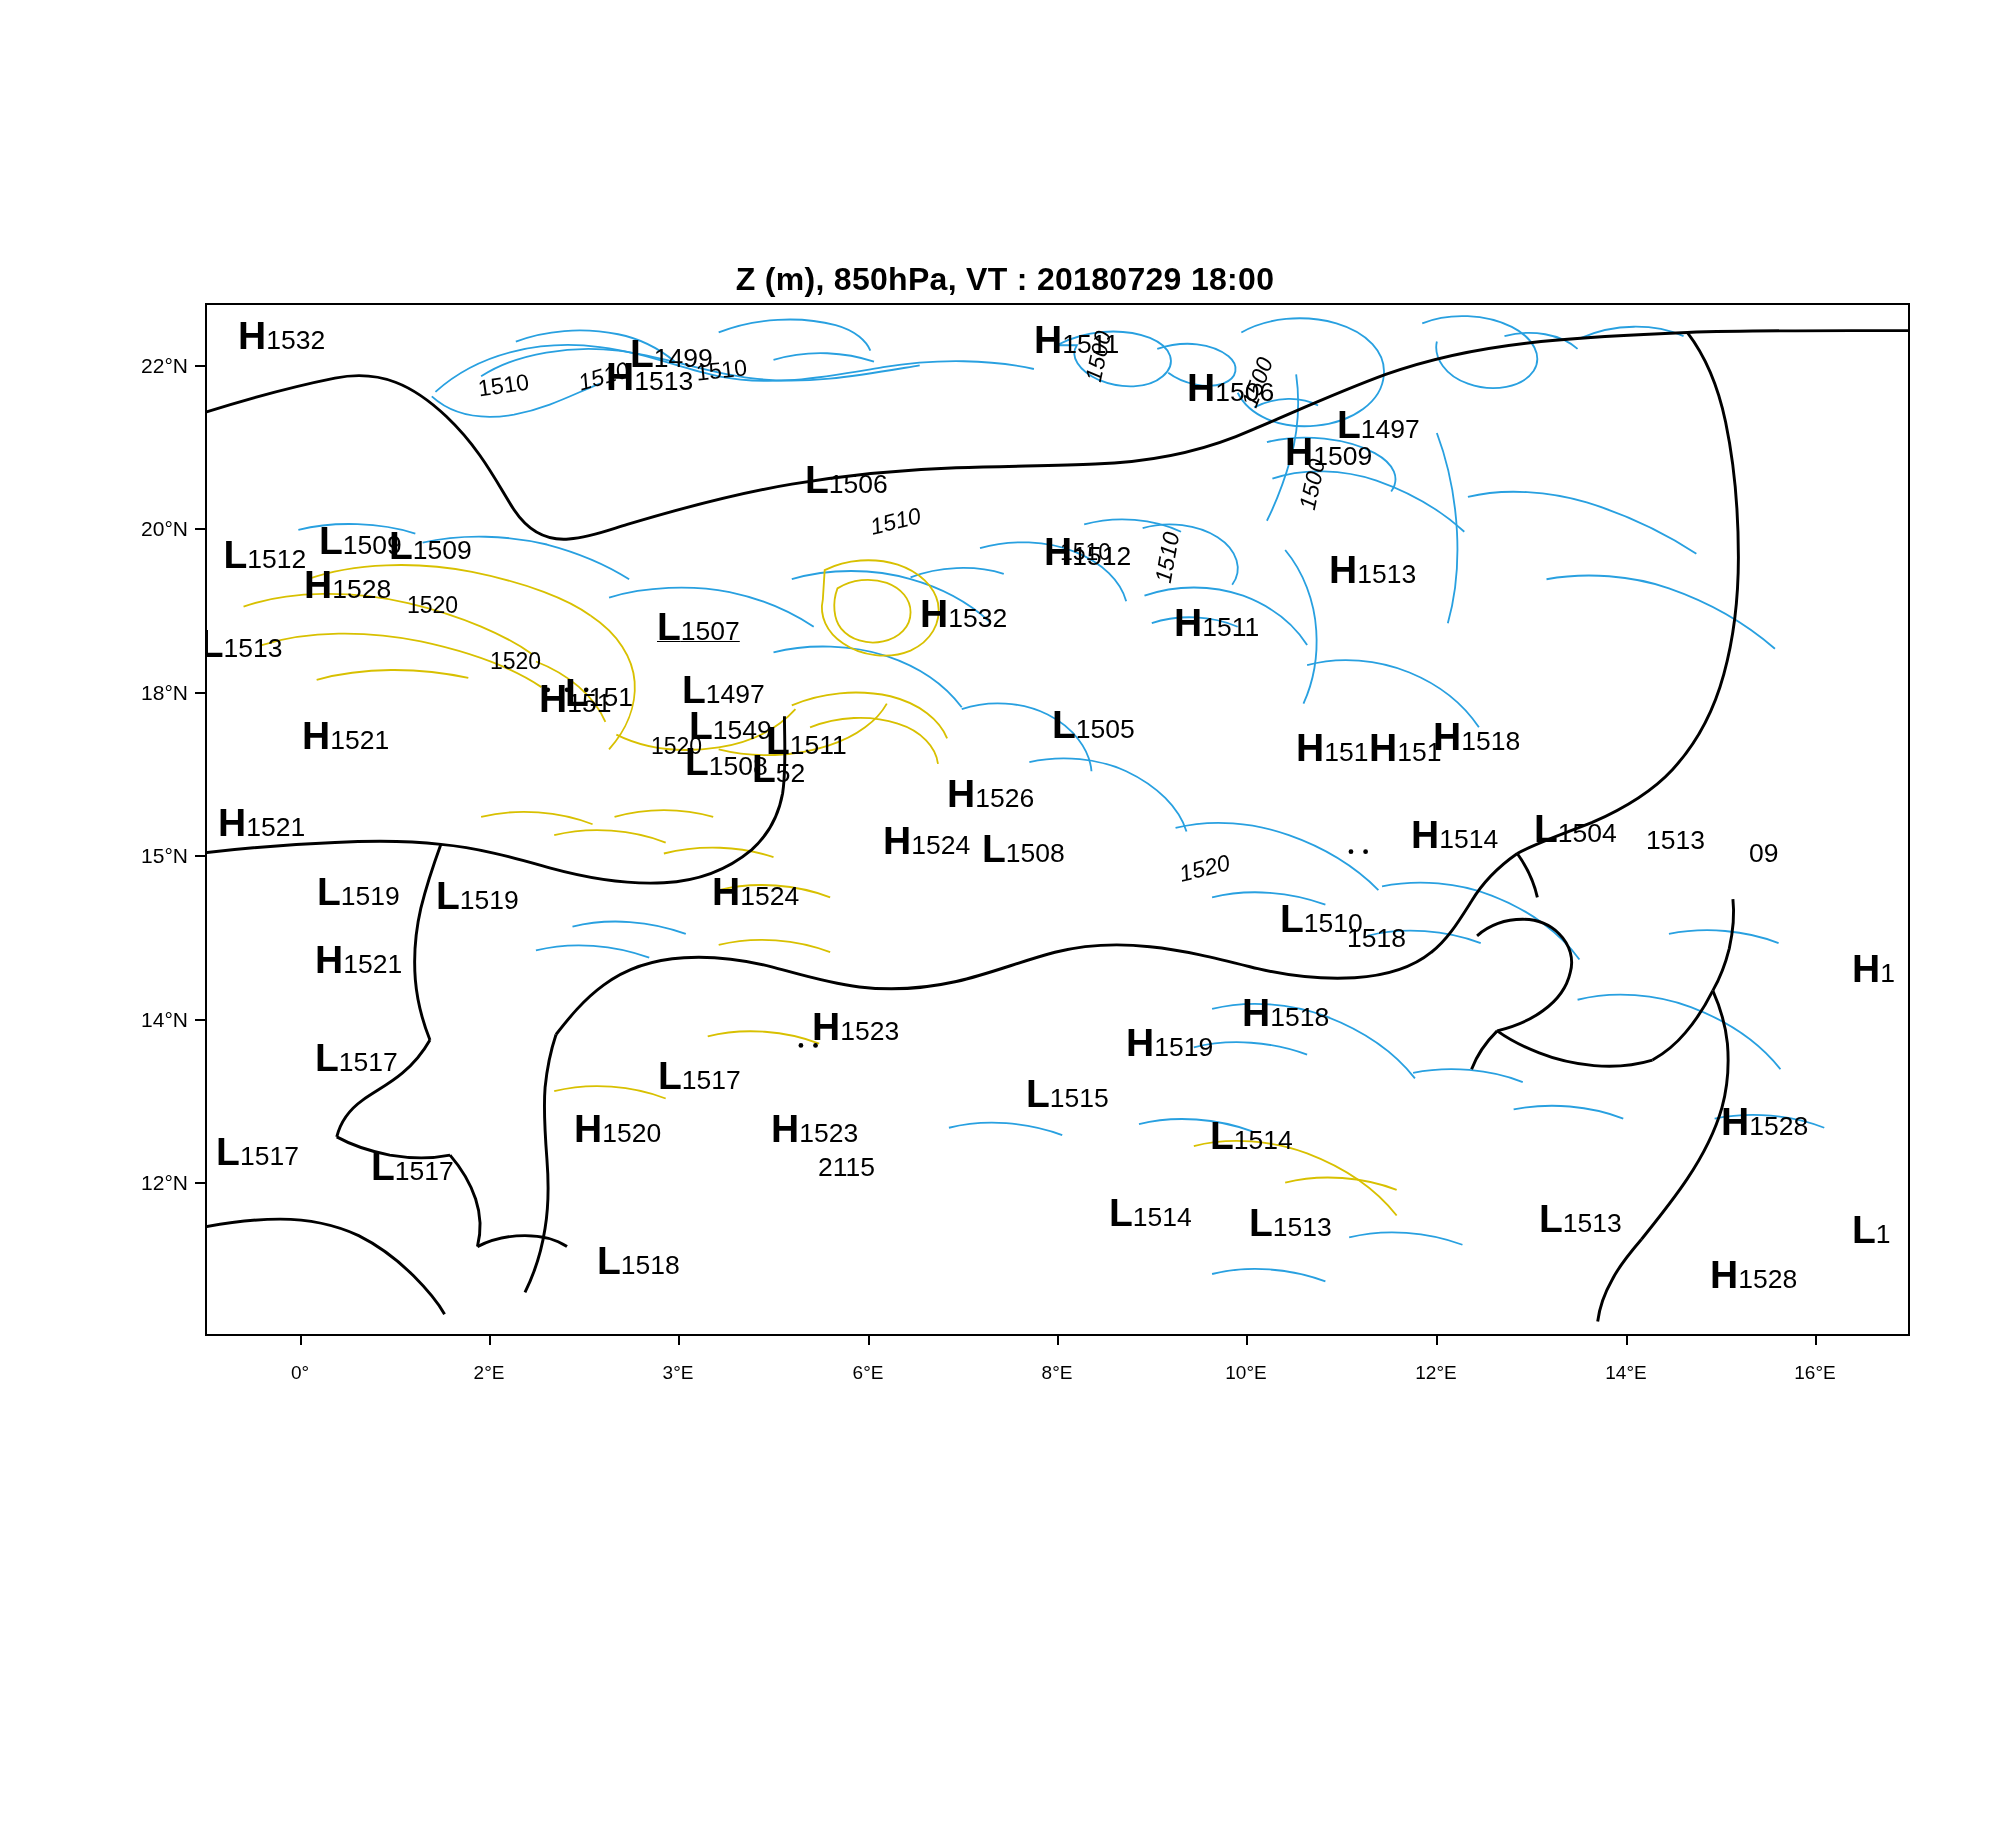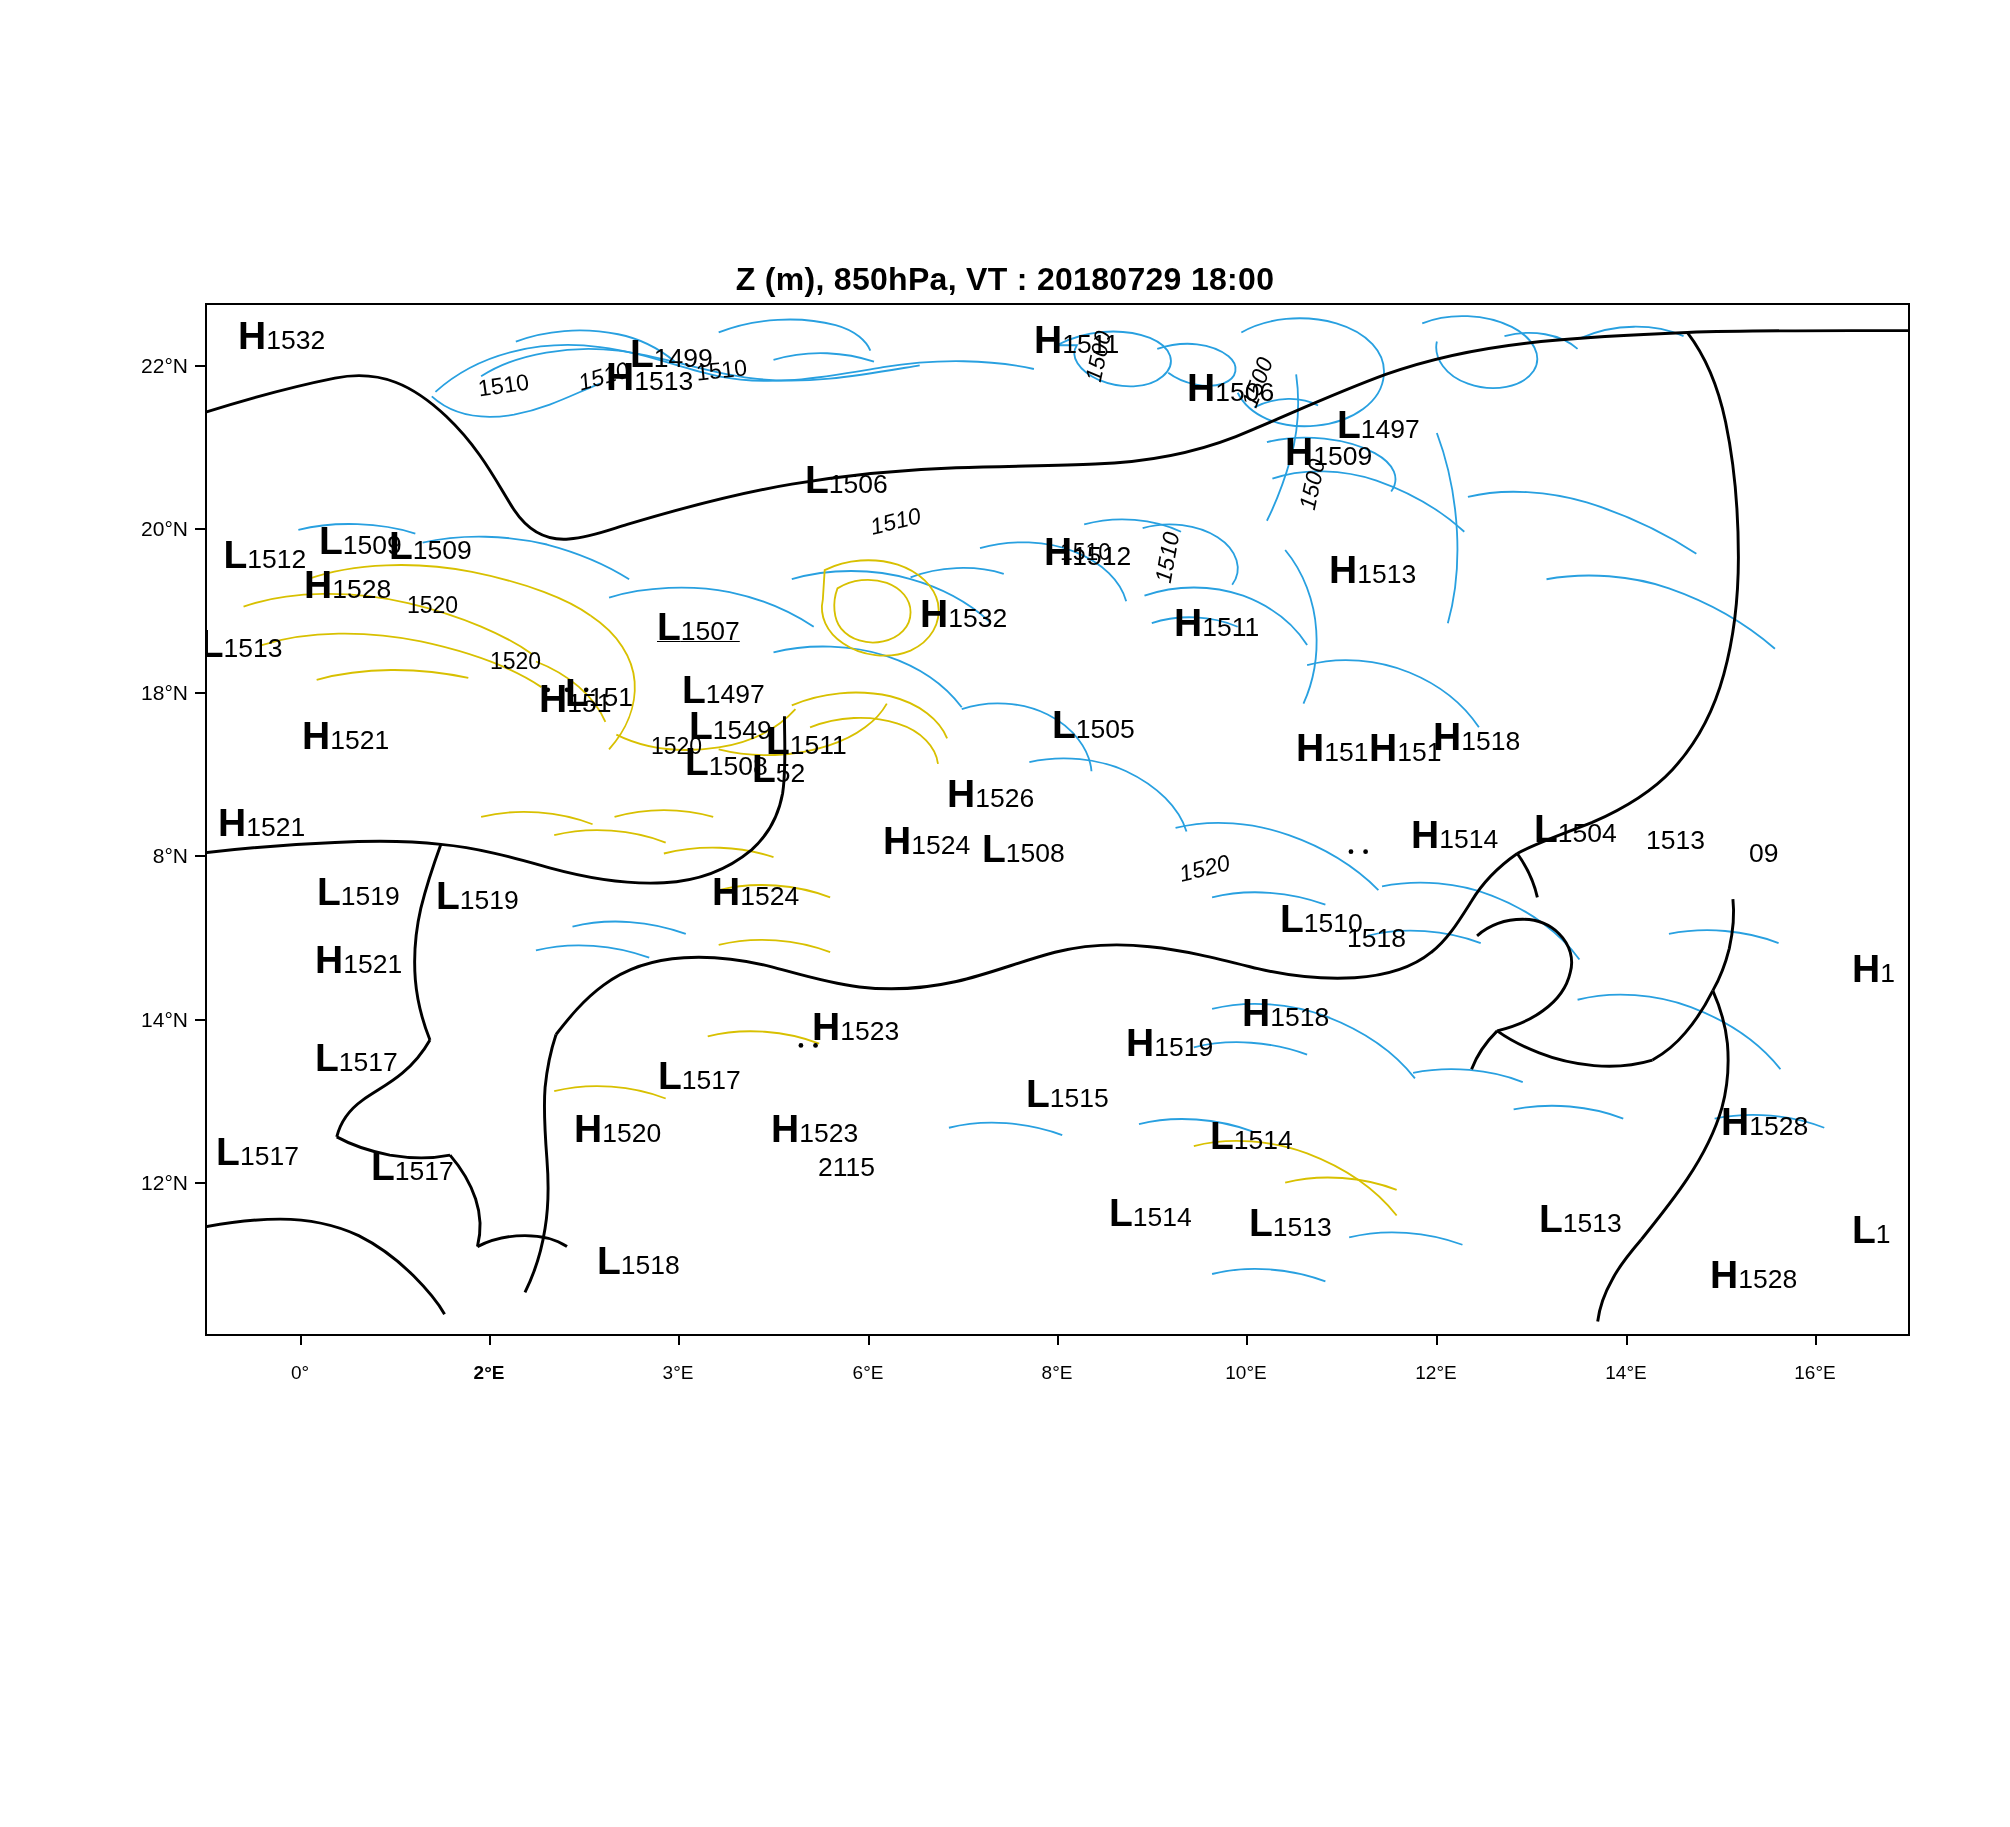--- a/index.html
+++ b/index.html
@@ -310,37 +310,37 @@
   <div class="tick-mark" style="left:489px; top:1323px; width:1.8px; height:10px;"></div>
   <div class="tick-mark" style="left:678px; top:1323px; width:1.8px; height:10px;"></div>
   <div class="tick-mark" style="left:868px; top:1323px; width:1.8px; height:10px;"></div>
   <div class="tick-mark" style="left:1057px; top:1323px; width:1.8px; height:10px;"></div>
   <div class="tick-mark" style="left:1246px; top:1323px; width:1.8px; height:10px;"></div>
   <div class="tick-mark" style="left:1436px; top:1323px; width:1.8px; height:10px;"></div>
   <div class="tick-mark" style="left:1626px; top:1323px; width:1.8px; height:10px;"></div>
   <div class="tick-mark" style="left:1815px; top:1323px; width:1.8px; height:10px;"></div>
 
   <div class="xtick-label" style="left:300px; top:1350px;">0°</div>
-  <div class="xtick-label" style="left:489px; top:1350px;font-weight:bold;">2°E</div>
+  <div class="xtick-label" style="left:489px; top:1350px;">2°E</div>
   <div class="xtick-label" style="left:678px; top:1350px;">3°E</div>
   <div class="xtick-label" style="left:868px; top:1350px;">6°E</div>
   <div class="xtick-label" style="left:1057px; top:1350px;">8°E</div>
   <div class="xtick-label" style="left:1246px; top:1350px;">10°E</div>
   <div class="xtick-label" style="left:1436px; top:1350px;">12°E</div>
   <div class="xtick-label" style="left:1626px; top:1350px;">14°E</div>
   <div class="xtick-label" style="left:1815px; top:1350px;">16°E</div>
 
   <div class="tick-mark" style="left:195px; top:1170px; width:10px; height:1.8px;"></div>
   <div class="tick-mark" style="left:195px; top:1007px; width:10px; height:1.8px;"></div>
   <div class="tick-mark" style="left:195px; top:843px; width:10px; height:1.8px;"></div>
   <div class="tick-mark" style="left:195px; top:680px; width:10px; height:1.8px;"></div>
   <div class="tick-mark" style="left:195px; top:516px; width:10px; height:1.8px;"></div>
   <div class="tick-mark" style="left:195px; top:353px; width:10px; height:1.8px;"></div>
 
   <div class="ytick-label" style="left:119px; top:1171px; width:69px;">12°N</div>
   <div class="ytick-label" style="left:119px; top:1008px; width:69px;">14°N</div>
-  <div class="ytick-label" style="left:119px; top:844px; width:69px;">8°N</div>
+  <div class="ytick-label" style="left:119px; top:844px; width:69px;">15°N</div>
   <div class="ytick-label" style="left:119px; top:681px; width:69px;">18°N</div>
   <div class="ytick-label" style="left:119px; top:517px; width:69px;">20°N</div>
   <div class="ytick-label" style="left:119px; top:354px; width:69px;">22°N</div>
 
 </div>
 
 
 </body></html>

